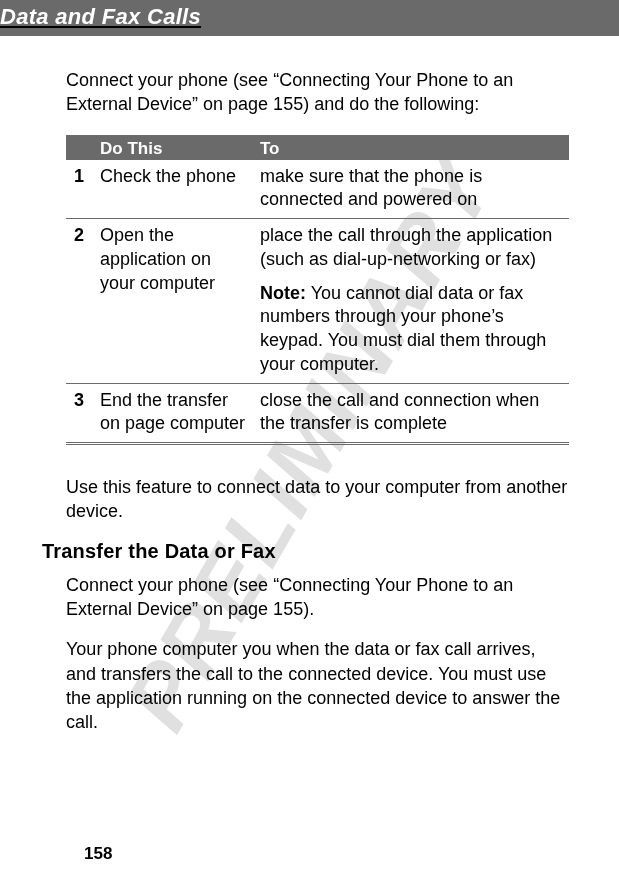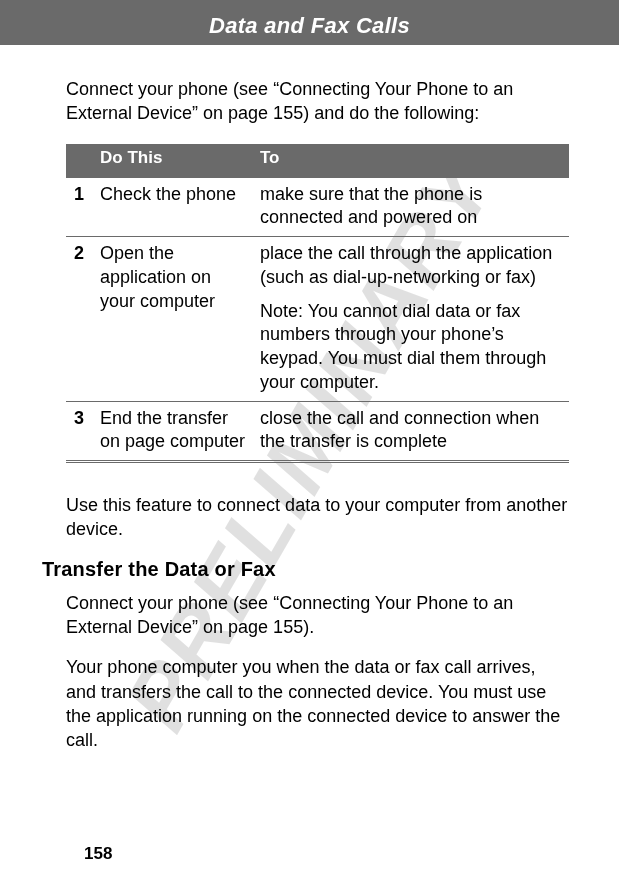--- a/index.html
+++ b/index.html
@@ -22,24 +22,25 @@
       font-style: italic;
       color: rgba(0,0,0,0.12);
       letter-spacing: 2px;
       pointer-events: none;
       white-space: nowrap;
       z-index: 0;
     }
     .header-bar {
       background: #6a6a6a;
       width: 100%;
-      padding: 13px 0 6px 0;
-      text-align: center;
+      padding: 4px 0 6px 0;
+      text-align: left;
       position: relative;
       z-index: 1;
+      text-decoration: underline;
     }
     .header-title {
       color: #fff;
       font-weight: 700;
       font-style: italic;
       font-size: 22px;
       letter-spacing: 0.3px;
     }
     .content {
       position: relative;
@@ -58,21 +59,21 @@
       font-size: 18px;
       margin-bottom: 30px;
     }
     .tbl-head {
       background: #6a6a6a;
       color: #fff;
     }
     .tbl-head th {
       text-align: left;
       font-weight: 700;
-      padding: 4px 8px 10px 8px;
+      padding: 4px 8px 1px 8px;
       font-size: 17px;
     }
     .tbl-head th.num { width: 26px; }
     .tbl-head th.do  { width: 160px; }
     .tbl-body td {
       vertical-align: top;
       padding: 5px 6px 6px 8px;
       line-height: 1.32;
       font-stretch: condensed;
     }
@@ -84,21 +85,21 @@
     }
     .tbl-body td.num {
       font-weight: 700;
       color: #000;
       width: 26px;
     }
     .tbl-body td.do {
       width: 160px;
     }
     .note-block { margin-top: 10px; }
-    .note-label { font-weight: 400; }
+    .note-label { font-weight: 700; }
     .h2 {
       font-size: 24px;
       font-weight: 700;
       font-style: italic;
       margin: 0 0 14px -24px;
       letter-spacing: 0.3px;
     }
     .h3 {
       font-size: 20px;
       font-weight: 700;

